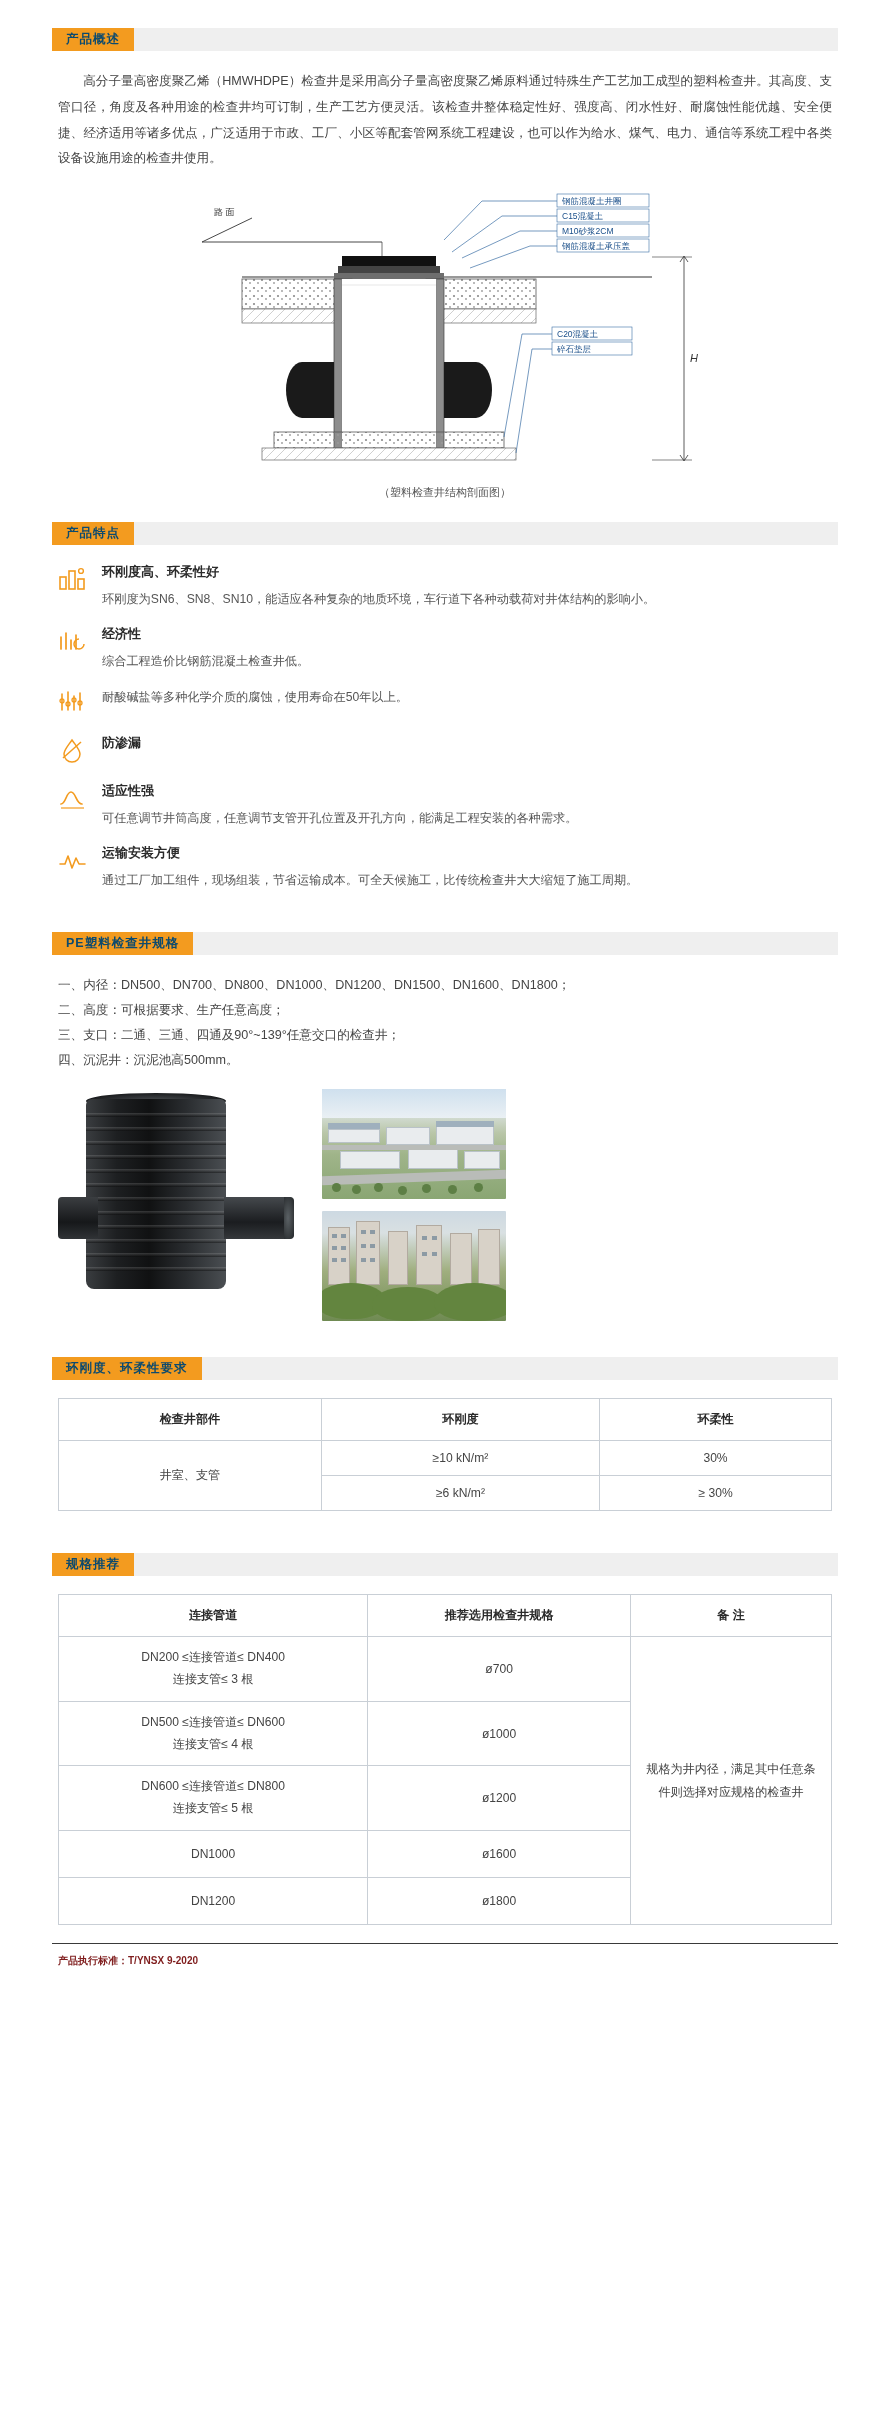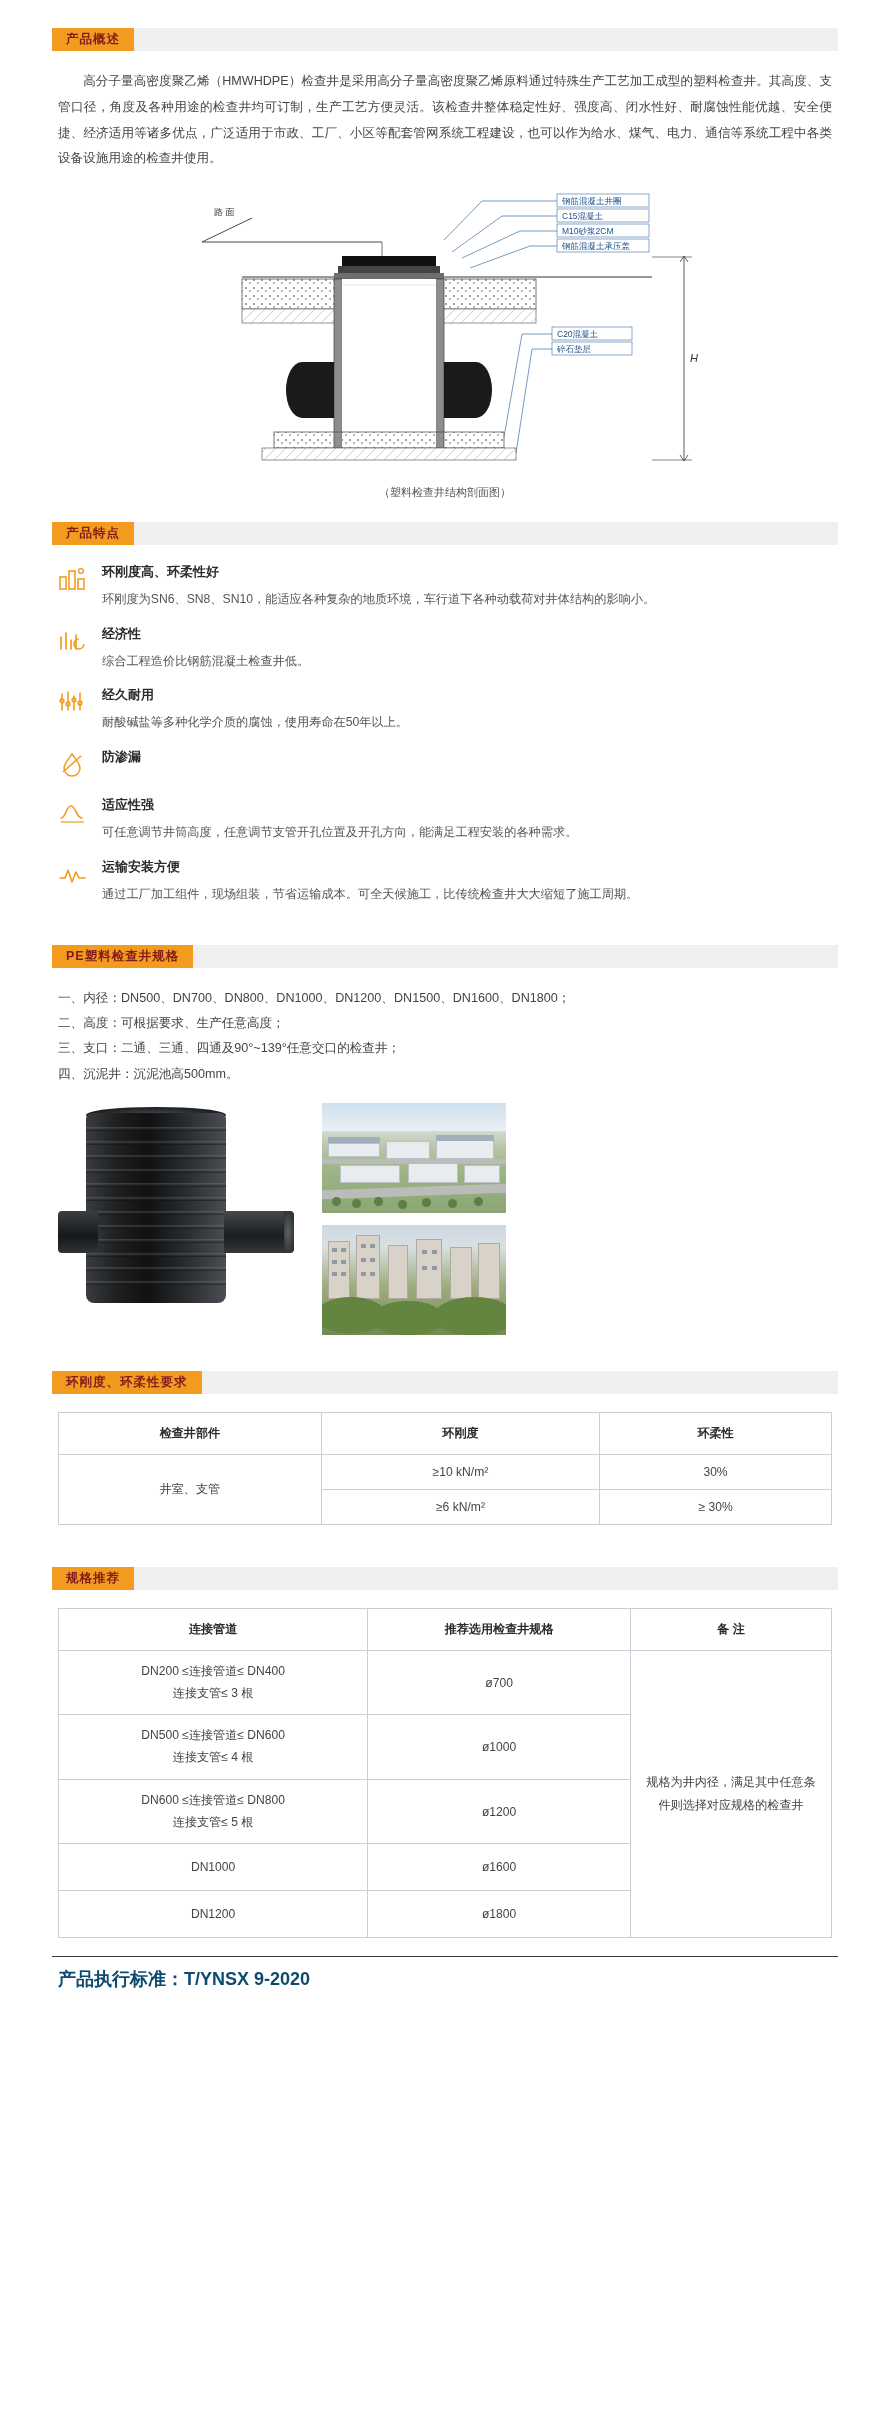--- a/index.html
+++ b/index.html
@@ -22,21 +22,21 @@
 
   
   .sec-head {
     display: flex;
     align-items: stretch;
     height: 23px;
     margin-bottom: 18px;
   }
   .sec-head .bar {
     background: #F39B1F;
-    color: #7f1d1d;
+    color: #0c4a6e;
     font-size: 12.5px;
     font-weight: bold;
     letter-spacing: 1px;
     display: flex;
     align-items: center;
     padding: 0 14px;
     white-space: nowrap;
   }
   .sec-head .tail {
     flex: 1;
@@ -203,23 +203,23 @@
     color: #2b2b2b;
     padding: 12px 6px;
   }
   table.tbl td.lh { line-height: 1.8; }
   .tbl-wrap { padding: 0 6px; }
 
   .standard {
     margin-top: 18px;
     padding: 10px 6px 6px 6px;
     border-top: 1.4px solid #3a3a3a;
-    font-size: 18px;
+    font-size: 10px;
     font-weight: bold;
-    color: #0c4a6e;
+    color: #7f1d1d;
   }
   .gap-lg { height: 26px; }
   .gap-md { height: 16px; }
 </style>
 </head>
 <body>
 
 <div class="page">
 
   <div class="sec-head">
@@ -355,21 +355,20 @@
       <div class="ficon">
         <svg width="30" height="28" viewBox="0 0 30 28">
           <path d="M4 6 V22 M10 4 V22 M16 8 V22 M22 5 V22" stroke="#F39B1F" stroke-width="1.6" fill="none" stroke-linecap="round"></path>
           <circle cx="4" cy="13" r="2" fill="none" stroke="#F39B1F" stroke-width="1.3"></circle>
           <circle cx="10" cy="16" r="2" fill="none" stroke="#F39B1F" stroke-width="1.3"></circle>
           <circle cx="16" cy="12" r="2" fill="none" stroke="#F39B1F" stroke-width="1.3"></circle>
           <circle cx="22" cy="15" r="2" fill="none" stroke="#F39B1F" stroke-width="1.3"></circle>
         </svg>
       </div>
       <div class="fbody">
-        <div class="ftitle">经久耐用</div>
         <div class="fdesc">耐酸碱盐等多种化学介质的腐蚀，使用寿命在50年以上。</div>
       </div>
     </div>
 
     <div class="feature">
       <div class="ficon">
         <svg width="30" height="28" viewBox="0 0 30 28">
           <path d="M14 4 C9 11 6 14 6 18 a8 8 0 0 0 16 0 c0-4-3-7-8-14 z" fill="none" stroke="#F39B1F" stroke-width="1.5"></path>
           <path d="M5 22 L23 6" stroke="#F39B1F" stroke-width="1.5"></path>
         </svg>

